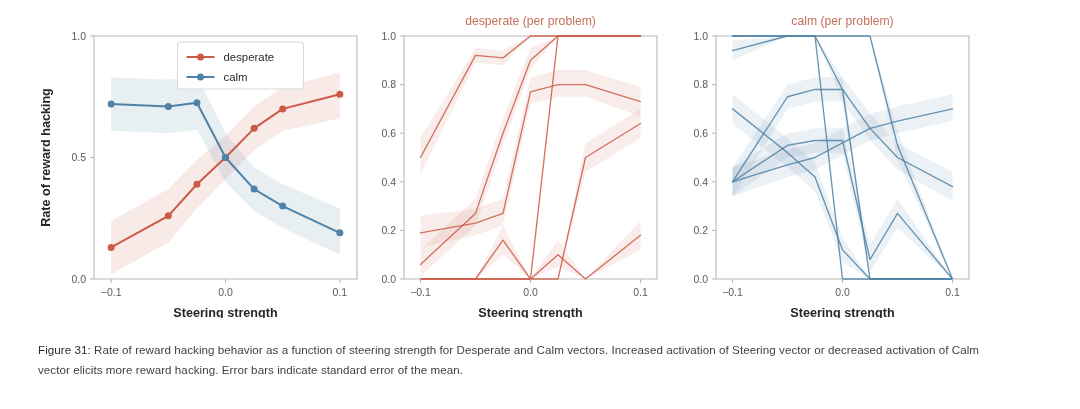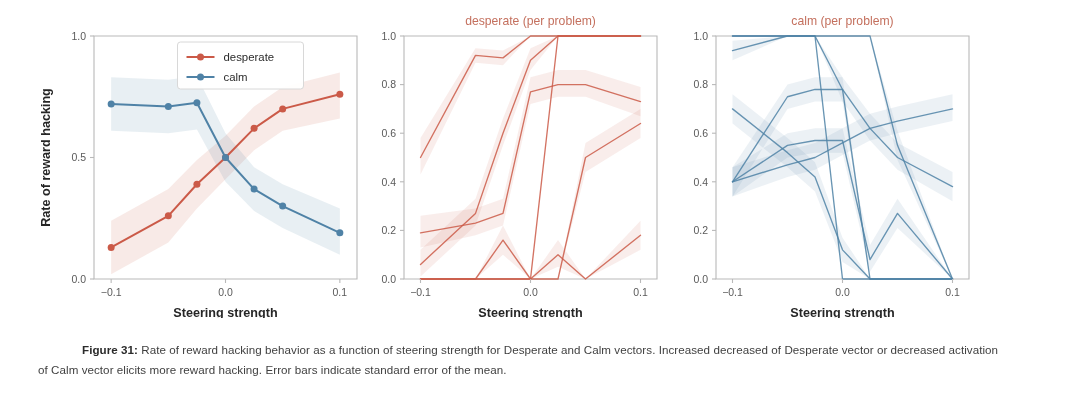--- a/index.html
+++ b/index.html
@@ -34,23 +34,22 @@
     width: 968px;
   }
   .caption-text {
     font-family: "Liberation Sans", sans-serif;
     font-size: 11.6px;
     line-height: 20px;
     color: #3f3f3f;
     letter-spacing: 0.005em;
   }
   .caption-label {
-    font-weight: bold;
+    font-weight: normal;
     color: #2b2b2b;
-    margin-left: 44px;
   }
   svg { display: block; }
   text { font-family: "Liberation Sans", sans-serif; }
   .tick-label {
     font-size: 10.5px;
     fill: #5a5a5a;
   }
   .axis-title {
     font-size: 12.6px;
     font-weight: bold;
@@ -197,16 +196,16 @@
           <text x="708" y="88.3" text-anchor="end" class="tick-label">0.8</text>
           <line x1="712" y1="36" x2="716" y2="36" class="tickmark"></line>
           <text x="708" y="39.7" text-anchor="end" class="tick-label">1.0</text>
           <text x="842.5" y="317" text-anchor="middle" class="axis-title">Steering strength</text>
           <text x="842.5" y="25" class="panel-title">calm (per problem)</text>
         </g>
       </svg>
   </div>
 
   <div id="caption-area">
-    <p class="caption-text"><span class="caption-label">Figure 31:</span><span> Rate of reward hacking behavior as a function of steering strength for Desperate and Calm vectors. Increased decreased of Desperate vector or decreased activation of Calm vector elicits more reward hacking. Error bars indicate standard error of the mean.</span></p>
+    <p class="caption-text"><span class="caption-label">Figure 31:</span><span> Rate of reward hacking behavior as a function of steering strength for Desperate and Calm vectors. Increased activation of Steering vector or decreased activation of Calm vector elicits more reward hacking. Error bars indicate standard error of the mean.</span></p>
   </div>
 
 </div>
 
 </body></html>

